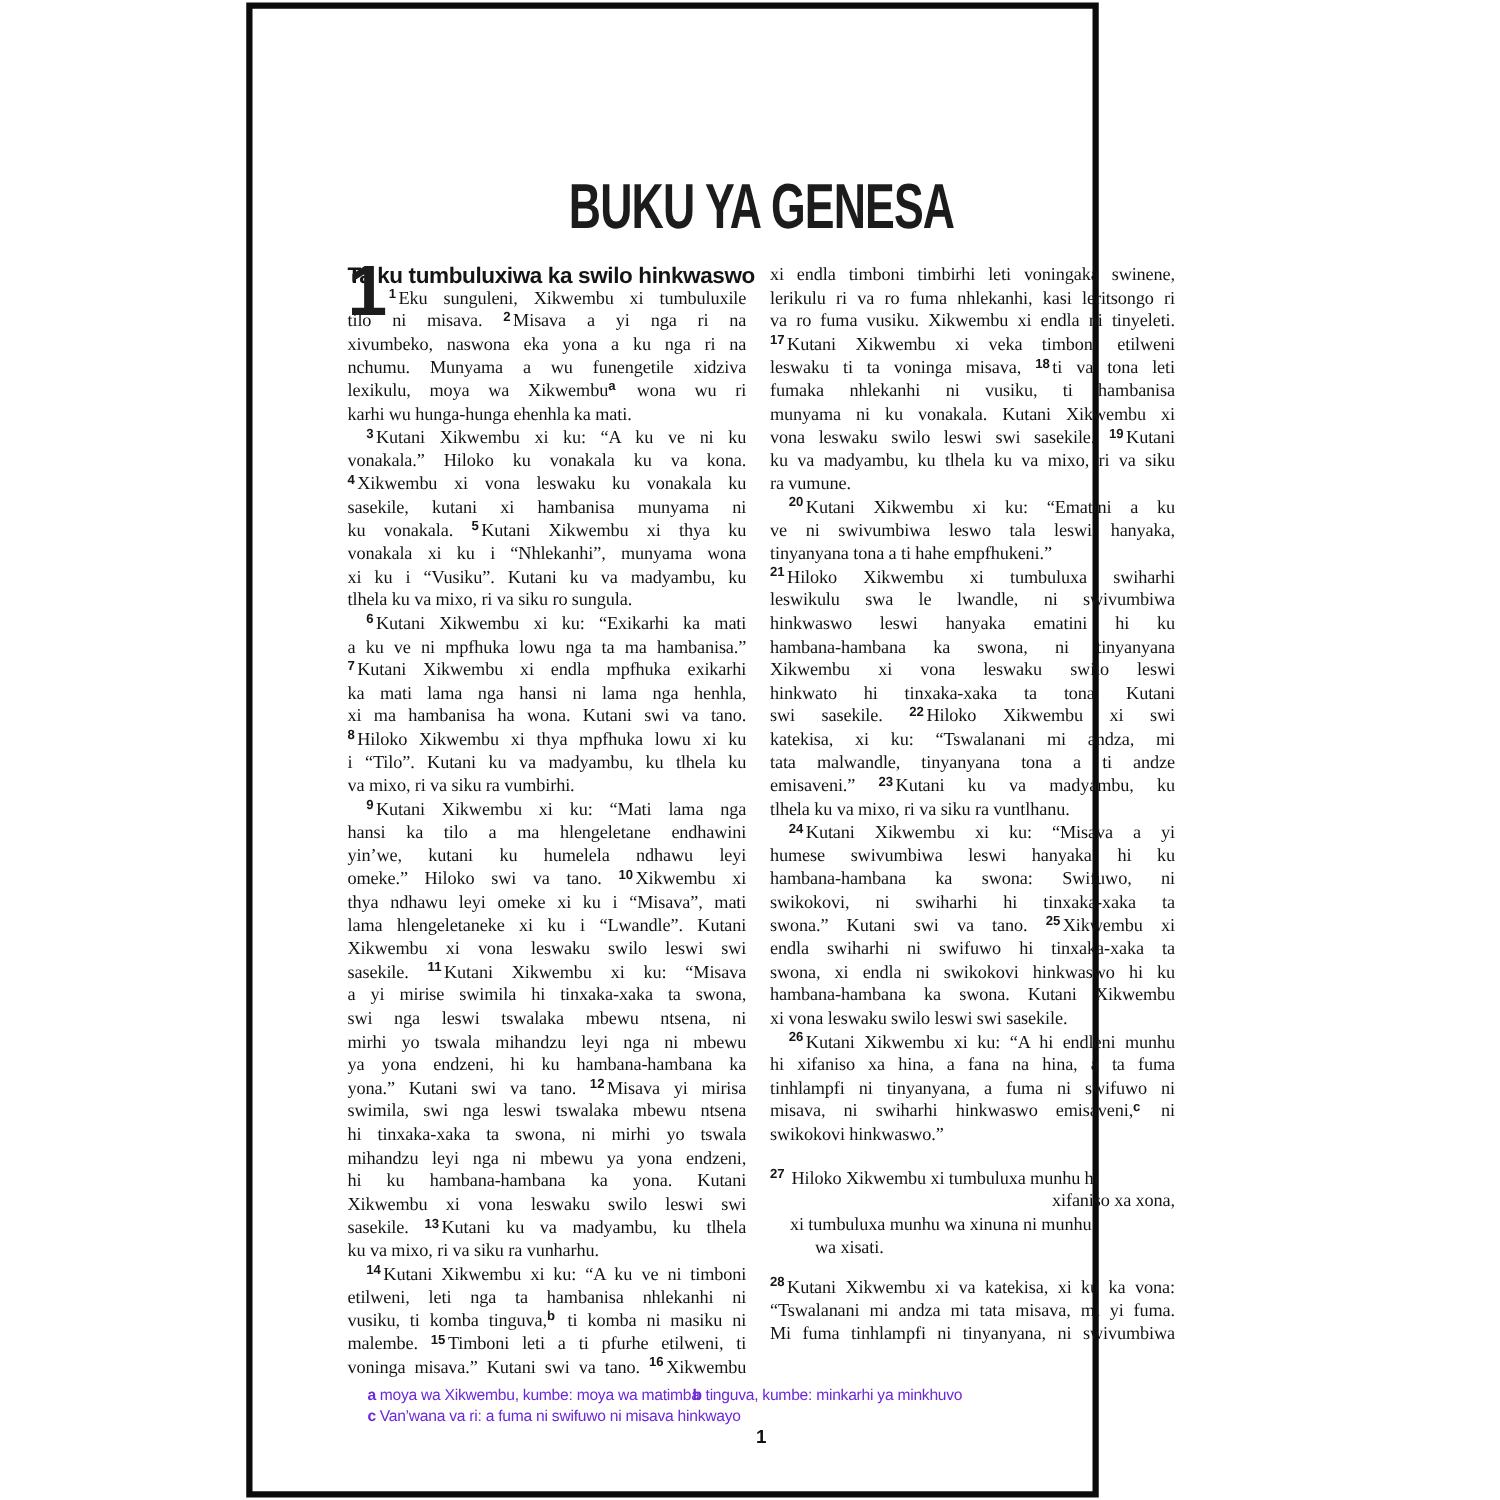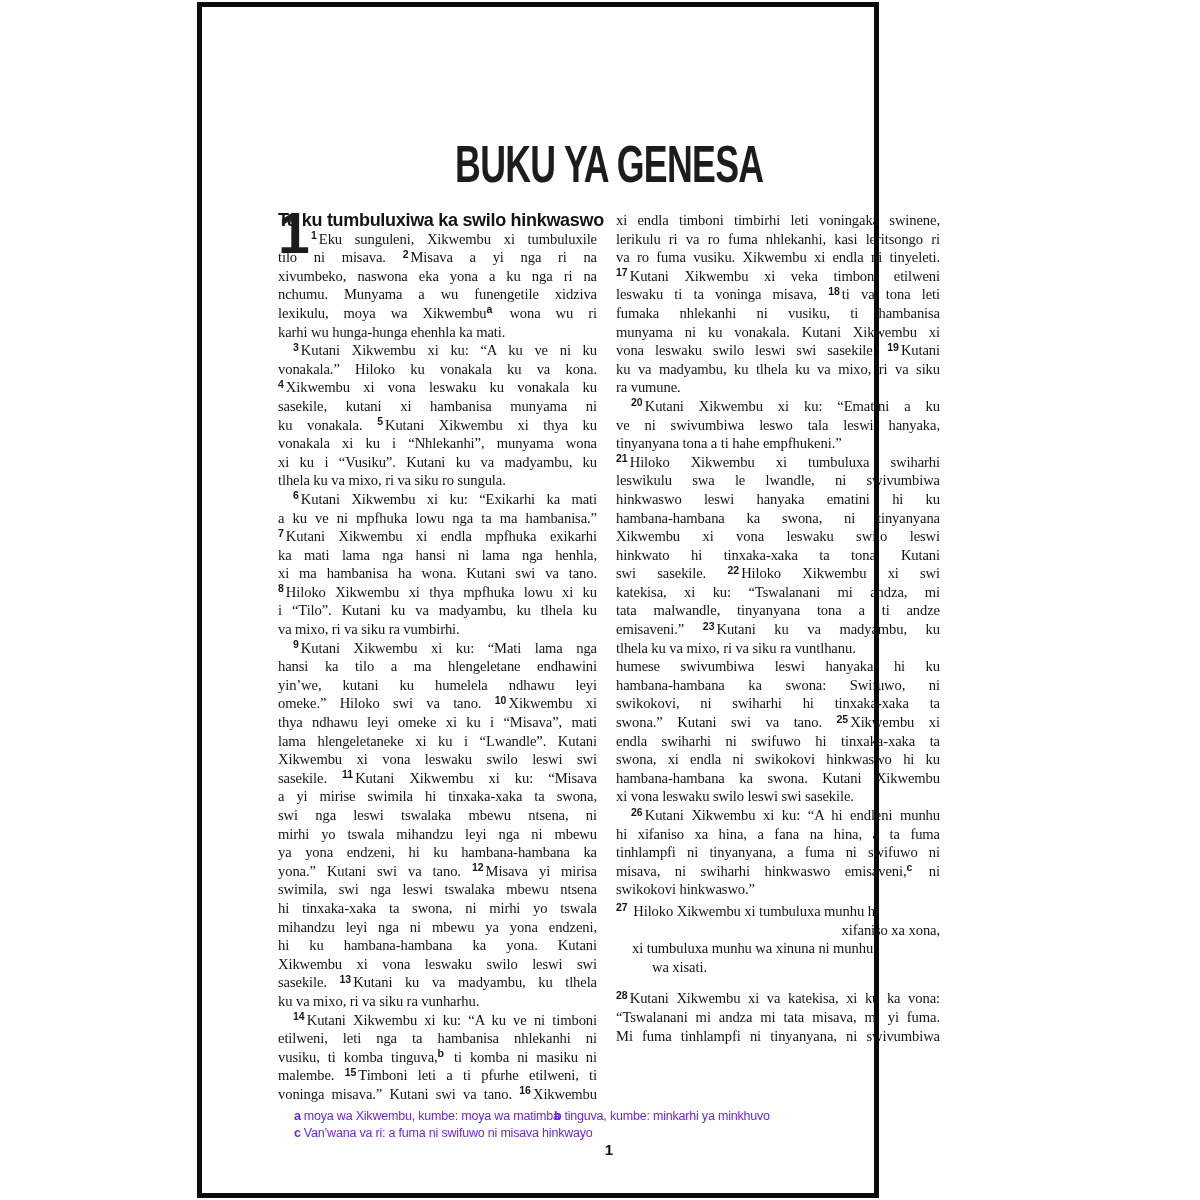--- a/index.html
+++ b/index.html
@@ -137,34 +137,35 @@
           <div class="line j">leswikulu swa le lwandle, ni swivumbiwa</div>
           <div class="line j">hinkwaswo leswi hanyaka ematini hi ku</div>
           <div class="line j">hambana-hambana ka swona, ni tinyanyana</div>
           <div class="line j">Xikwembu xi vona leswaku swilo leswi</div>
           <div class="line j">hinkwato hi tinxaka-xaka ta tona. Kutani</div>
           <div class="line j">swi sasekile. <sup class="vnum">22</sup>Hiloko Xikwembu xi swi</div>
           <div class="line j">katekisa, xi ku: “Tswalanani mi andza, mi</div>
           <div class="line j">tata malwandle, tinyanyana tona a ti andze</div>
           <div class="line j">emisaveni.” <sup class="vnum">23</sup>Kutani ku va madyambu, ku</div>
           <div class="line end">tlhela ku va mixo, ri va siku ra vuntlhanu.</div>
+          <div class="line j ind"><sup class="vnum">24</sup>Kutani Xikwembu xi ku: “Misava a yi</div>
           <div class="line j">humese swivumbiwa leswi hanyaka hi ku</div>
           <div class="line j">hambana-hambana ka swona: Swifuwo, ni</div>
           <div class="line j">swikokovi, ni swiharhi hi tinxaka-xaka ta</div>
           <div class="line j">swona.” Kutani swi va tano. <sup class="vnum">25</sup>Xikwembu xi</div>
           <div class="line j">endla swiharhi ni swifuwo hi tinxaka-xaka ta</div>
           <div class="line j">swona, xi endla ni swikokovi hinkwaswo hi ku</div>
           <div class="line j">hambana-hambana ka swona. Kutani Xikwembu</div>
           <div class="line end">xi vona leswaku swilo leswi swi sasekile.</div>
           <div class="line j ind"><sup class="vnum">26</sup>Kutani Xikwembu xi ku: “A hi endleni munhu</div>
           <div class="line j">hi xifaniso xa hina, a fana na hina, a ta fuma</div>
           <div class="line j">tinhlampfi ni tinyanyana, a fuma ni swifuwo ni</div>
           <div class="line j">misava, ni swiharhi hinkwaswo emisaveni,<sup class="vnum">c</sup> ni</div>
           <div class="line end">swikokovi hinkwaswo.”</div>
-          <div class="line end" style="margin-top: 3px;"><sup class="vnum">27</sup> Hiloko Xikwembu xi tumbuluxa munhu hi</div>
+          <div class="line end" style="margin-top: 16px;"><sup class="vnum">27</sup> Hiloko Xikwembu xi tumbuluxa munhu hi</div>
           <div class="line end" style="padding-left: 33px; text-align: right;">xifaniso xa xona,</div>
           <div class="line end" style="padding-left: 16px;">xi tumbuluxa munhu wa xinuna ni munhu</div>
           <div class="line end" style="padding-left: 36px;">wa xisati.</div>
           <div class="line j" style="margin-top: 13px;"><sup class="vnum">28</sup>Kutani Xikwembu xi va katekisa, xi ku ka vona:</div>
           <div class="line j">“Tswalanani mi andza mi tata misava, mi yi fuma.</div>
           <div class="line j">Mi fuma tinhlampfi ni tinyanyana, ni swivumbiwa</div>
         </div>
     </div>
 
   </div>

